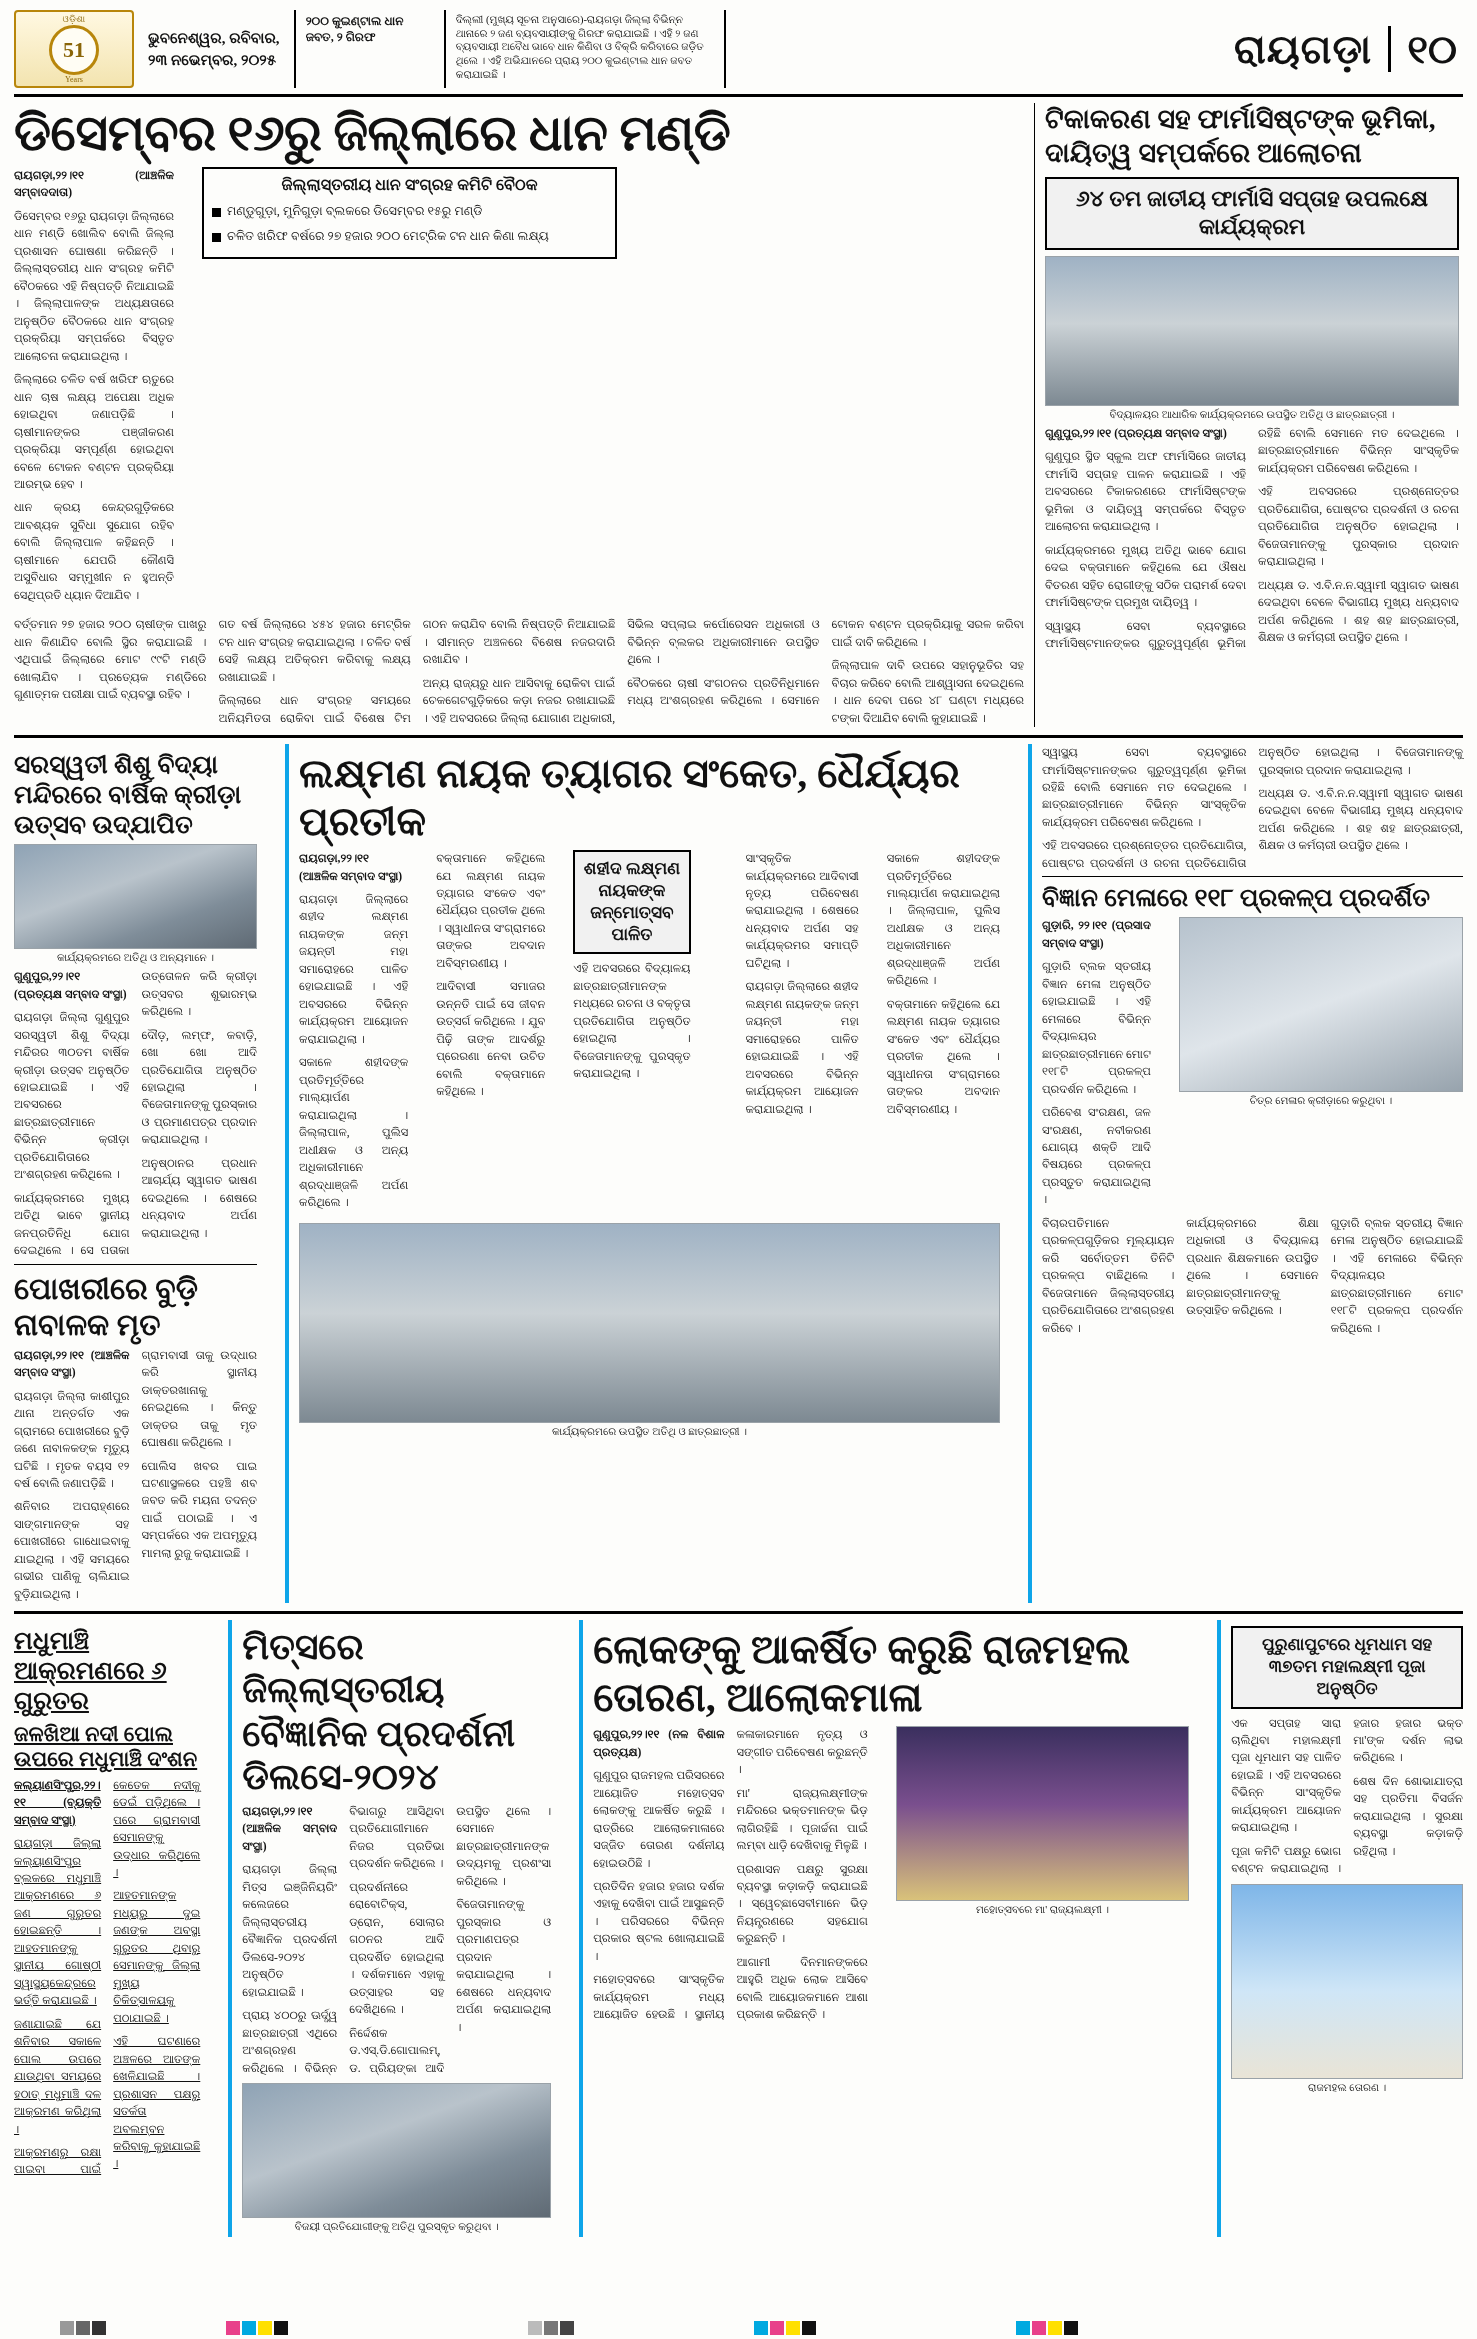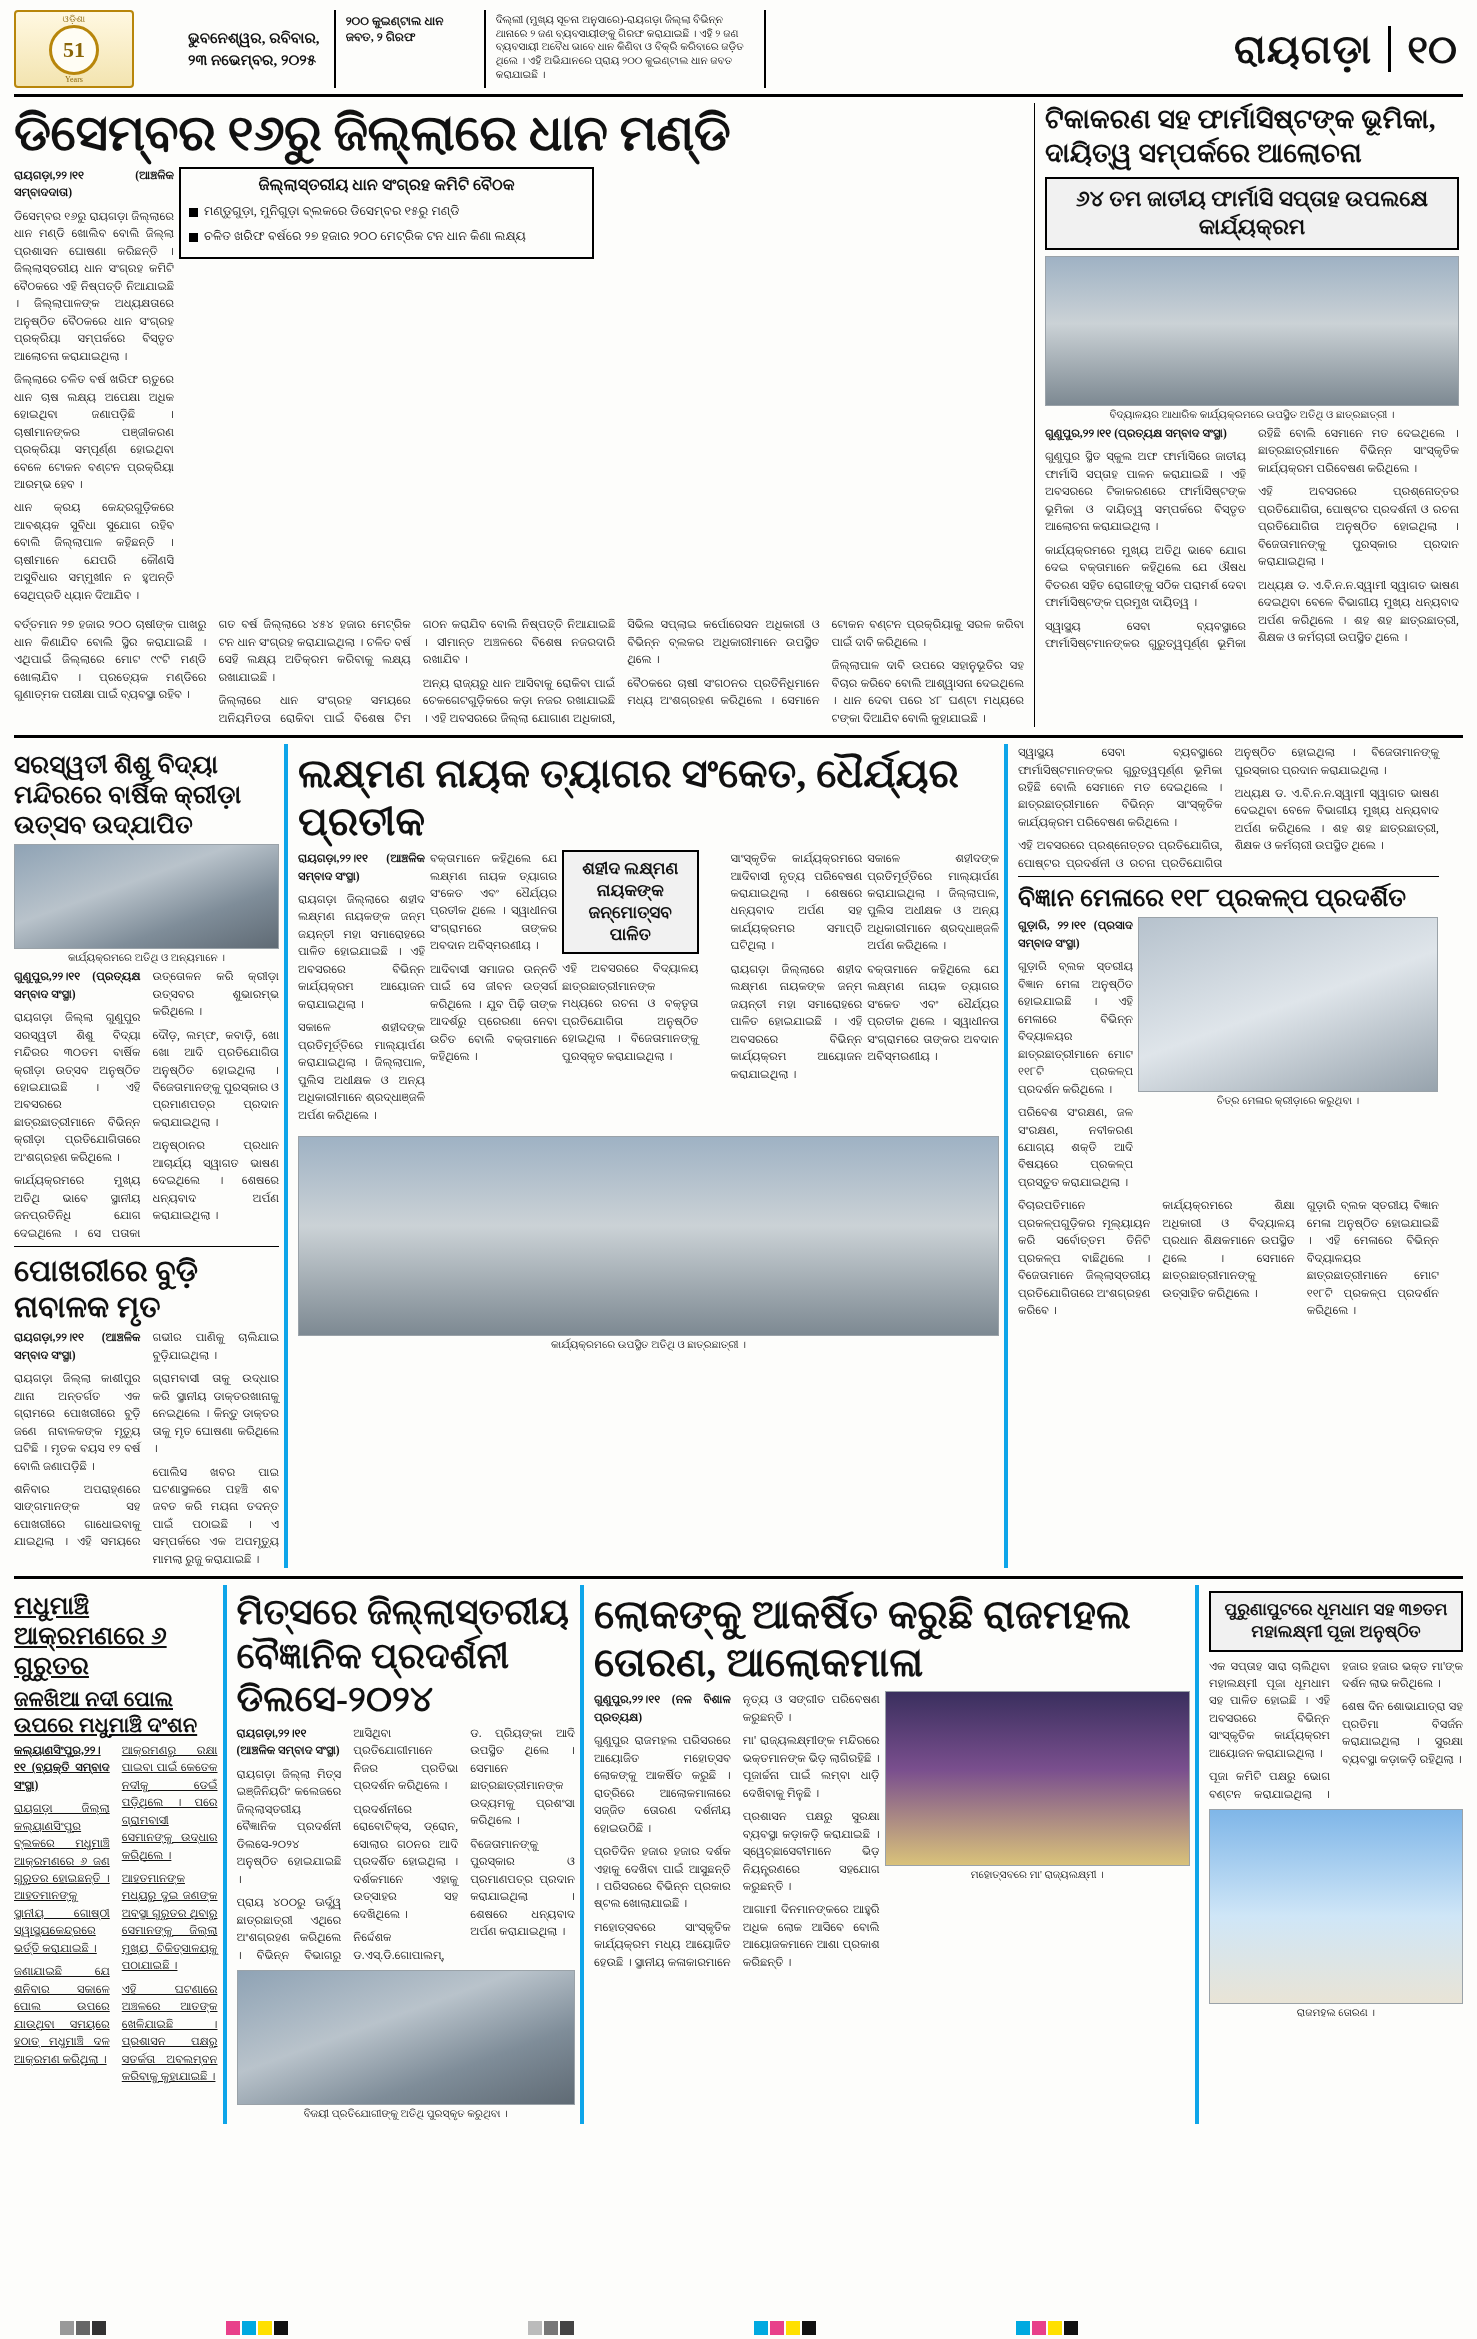--- a/index.html
+++ b/index.html
@@ -27,21 +27,21 @@
     width:50px; height:50px; border-radius:50%;
     border:3px solid #b8860b; background:#fffdf4;
     display:flex; align-items:center; justify-content:center;
     font-weight:bold; font-size:22px; color:#8a6508;
   }
   .logo-badge .topword { font-size:9px; color:#8a6508; letter-spacing:.5px; }
   .logo-badge .yrs { font-size:8px; color:#8a6508; }
   .place-date {
     border-right:2px solid #000; padding:4px 14px 4px 4px;
     display:flex; flex-direction:column; justify-content:center;
-    font-size:15px; line-height:1.5; font-weight:bold; white-space:nowrap;margin-left:40px;
+    font-size:15px; line-height:1.5; font-weight:bold; white-space:nowrap;
   }
   .brief-col {
     border-right:2px solid #000; padding:3px 10px;
     font-size:12px; line-height:1.35; font-weight:bold; width:150px;
   }
   .brief-col2 {
     border-right:2px solid #000; padding:3px 10px;
     font-size:10.5px; line-height:1.3; width:280px;
   }
   .edition {
@@ -83,21 +83,21 @@
   .sidebox { border:2px solid #000; padding:6px 8px; font-size:12.5px; line-height:1.5; }
   .sidebox .bhead { text-align:center; font-weight:bold; font-size:16px; margin-bottom:6px; line-height:1.3;}
   .bullet { display:flex; gap:6px; margin-bottom:6px; }
   .bullet .sq { width:9px; height:9px; background:#000; margin-top:6px; flex:0 0 9px; }
 
   h3.sec { font-size:30px; font-weight:bold; line-height:1.2; margin:6px 0 4px 0; }
   h3.sec.big { font-size:36px; }
   h3.sec.xl { font-size:40px; }
   h3.sec.med { font-size:25px; }
 
-  .grid-row { display:flex; gap:5px; }
+  .grid-row { display:flex; gap:28px; }
   .vline { border-left:4px solid #0ea5e9; }
 
   
   .ph-people { background:linear-gradient(160deg,#8fa3b5,#b9c3cb 40%,#7f8d99 70%,#5f6a74); }
   .ph-hall { background:linear-gradient(170deg,#d7d2c6,#a8b0b8 55%,#6f7a84); }
   .ph-group { background:linear-gradient(180deg,#9fb2c4,#cbd2d6 45%,#7d8992); }
   .ph-temple { background:linear-gradient(180deg,#7fb6e8,#cfe6f7 55%,#e9e4d6); }
   .ph-idol { background:linear-gradient(180deg,#3a2f5e,#7a4f8e 45%,#d9c27a); }
   .ph-lab { background:linear-gradient(160deg,#b6c2cd,#dfe5ea 50%,#97a3ad); }
 

